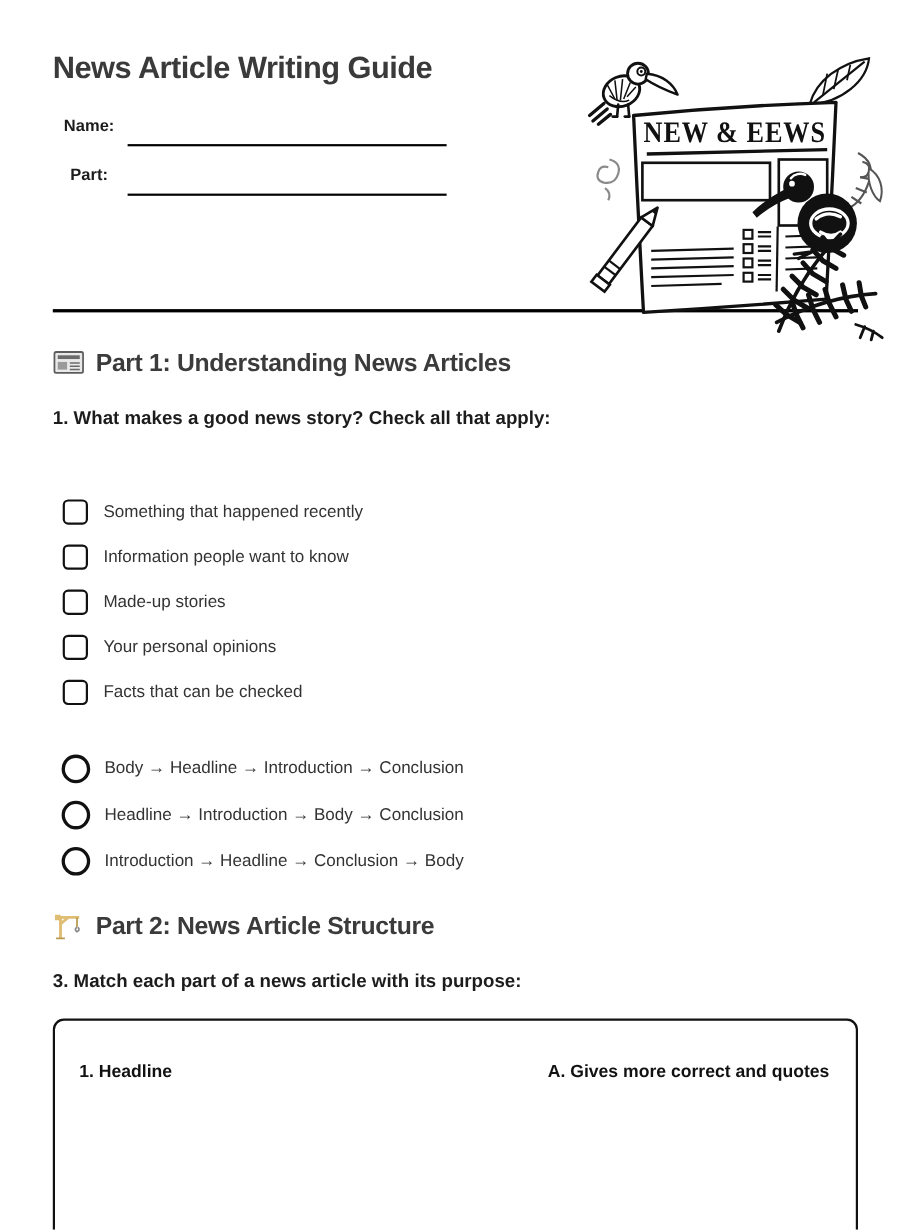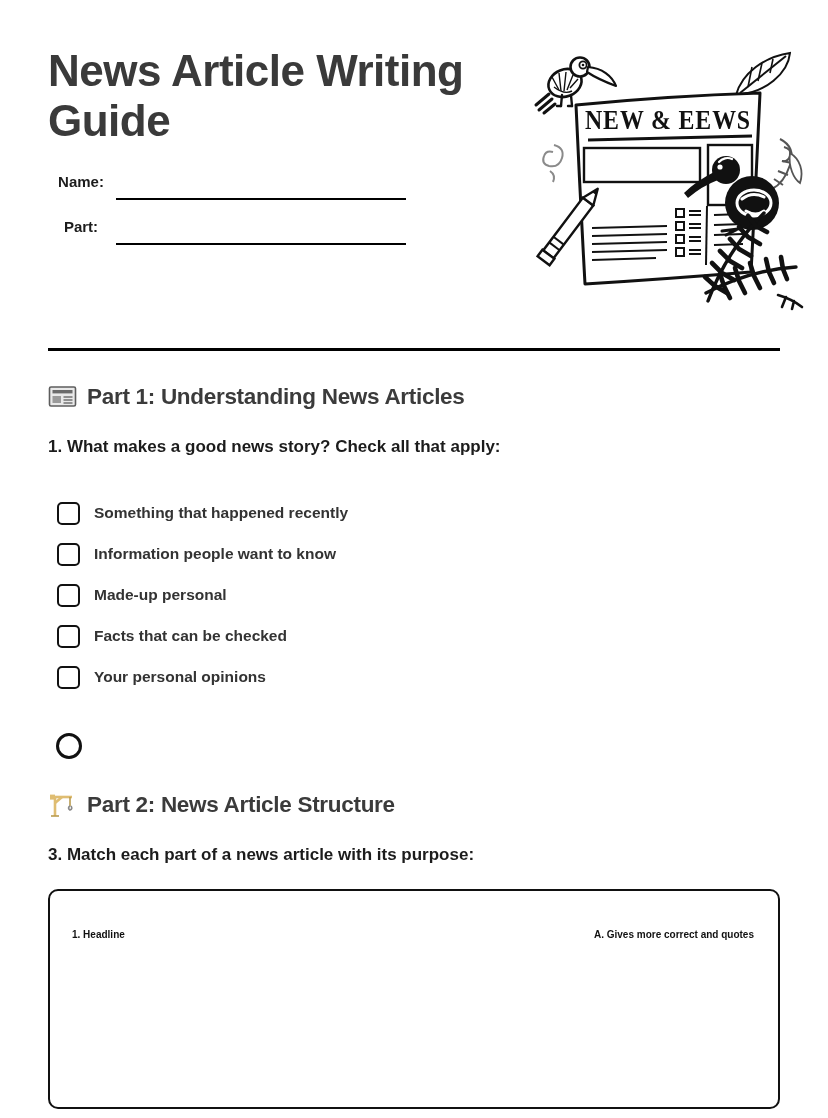--- a/index.html
+++ b/index.html
@@ -10,21 +10,21 @@
     overflow:hidden;
     font-family:"Liberation Sans", sans-serif;
     color:#2f2f2f;
     box-sizing:border-box;
     padding:0 48px;
   }
   
   .title{
     margin:46px 0 0 0;
     width:440px;
-    font-size:44px;line-height:1.13;
+    font-size:28px;line-height:1.13;
     font-weight:bold;color:#3a3a3a;
     letter-spacing:-0.5px;
   }
   .field-row{display:flex;height:28px;margin-top:27px;width:380px;text-align:center;}
   .field-row + .field-row{margin-top:17px;}
   .field-label{
     font-size:15px;font-weight:bold;color:#1c1c1c;
     line-height:20px;width:66px;flex:none;
   }
   .field-line{
@@ -42,21 +42,21 @@
     display:flex;
     margin:33px 0 0 0;
     font-size:22.5px;font-weight:bold;color:#3b3b3b;
     letter-spacing:-0.3px;
   }
   .section-heading .emoji{width:30px;height:26px;margin-right:9px;flex:none;}
   .question{
     margin:27px 0 0 0;
     font-size:17px;font-weight:bold;color:#1c1c1c;
   }
-  .option-group{margin-top:44px;padding-left:9px;font-weight:bold;}
+  .option-group{margin-top:64px;padding-left:9px;}
   .option-row{display:flex;align-items:center;height:24px;margin-bottom:17px;cursor:pointer;}
   .checkbox{
     width:23px;height:23px;flex:none;
     border:2.5px solid #111;border-radius:5px;
     background:#fff;box-sizing:border-box;
   }
   .option-label{margin-left:14px;font-size:15.5px;color:#333;}
   .radio-group{margin-top:44px;padding-left:8px;}
   .radio-row{display:flex;align-items:center;height:26px;margin-bottom:16px;cursor:pointer;}
   .radio{
@@ -70,21 +70,21 @@
   
   .match-box{
     margin-top:24px;
     border:2px solid #111;border-radius:10px;
     min-height:220px;
     padding:38px 24px 40px 22px;
     box-sizing:border-box;
   }
   .match-row{
     display:flex;justify-content:space-between;align-items:flex-end;
-    font-size:10px;font-weight:bold;color:#111;
+    font-size:16px;font-weight:bold;color:#111;
   }
 </style>
 </head>
 <body>
 
 <div class="page">
 
   <h1 class="title">News Article Writing Guide</h1>
 
   <div class="field-row">
@@ -251,36 +251,45 @@
     <div class="option-row">
       <span class="checkbox"></span>
       <span class="option-label">Something that happened recently</span>
     </div>
     <div class="option-row">
       <span class="checkbox"></span>
       <span class="option-label">Information people want to know</span>
     </div>
     <div class="option-row">
       <span class="checkbox"></span>
-      <span class="option-label">Made-up personal</span>
+      <span class="option-label">Made-up stories</span>
+    </div>
+    <div class="option-row">
+      <span class="checkbox"></span>
+      <span class="option-label">Your personal opinions</span>
     </div>
     <div class="option-row">
       <span class="checkbox"></span>
       <span class="option-label">Facts that can be checked</span>
-    </div>
-    <div class="option-row">
-      <span class="checkbox"></span>
-      <span class="option-label">Your personal opinions</span>
     </div>
   </div>
 
 
   <div class="radio-group">
     <div class="radio-row">
       <span class="radio"></span>
+      <span class="option-label">Body → Headline → Introduction → Conclusion</span>
+    </div>
+    <div class="radio-row">
+      <span class="radio"></span>
+      <span class="option-label">Headline → Introduction → Body → Conclusion</span>
+    </div>
+    <div class="radio-row">
+      <span class="radio"></span>
+      <span class="option-label">Introduction → Headline → Conclusion → Body</span>
     </div>
   </div>
 
   <h2 class="section-heading part2-heading">
     <span class="emoji">
       <svg width="30" height="26" viewBox="0 0 30 26">
         <g stroke="#dfbd72" stroke-width="2.6" fill="none">
           <line x1="7" y1="24" x2="7" y2="4"></line>
           <line x1="2" y1="5" x2="24" y2="5"></line>
           <line x1="7" y1="11" x2="14" y2="5"></line>

